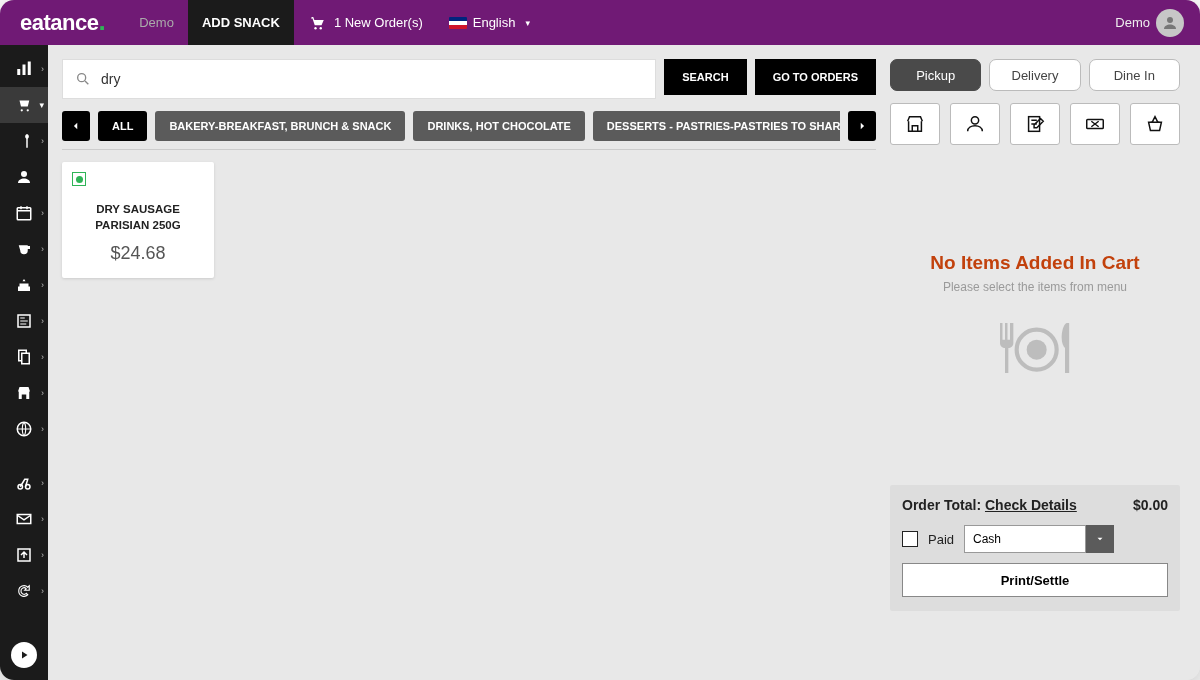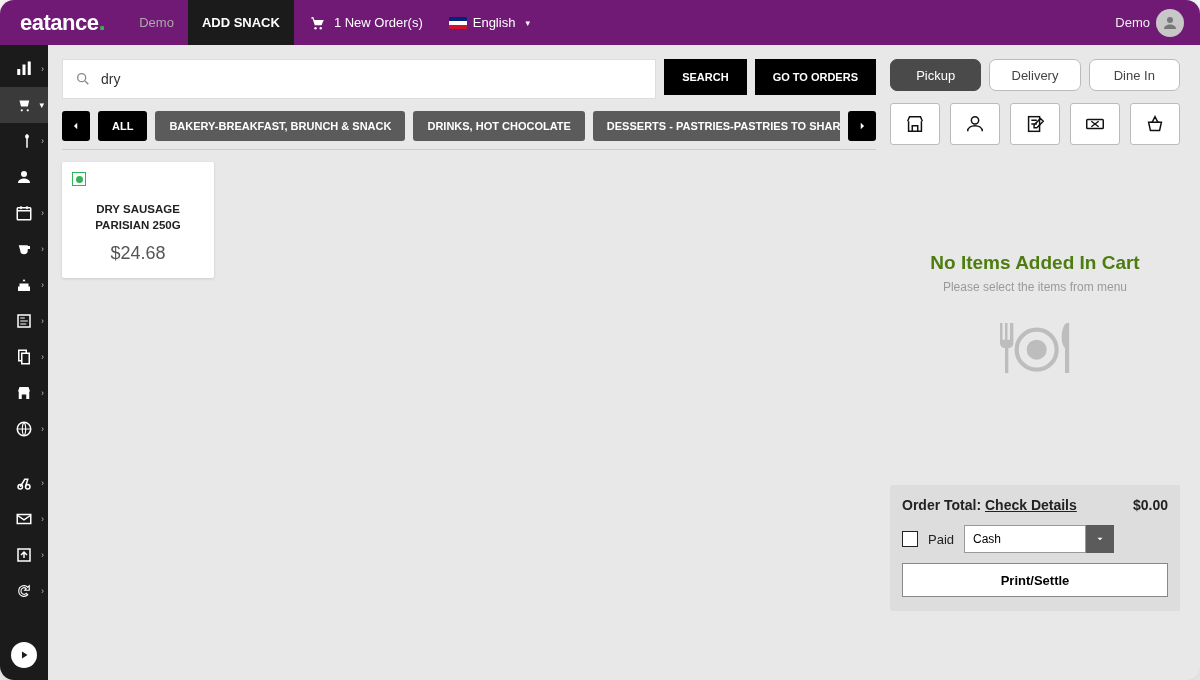--- a/index.html
+++ b/index.html
@@ -60,21 +60,21 @@
 
   
   .tabs{display:flex;gap:8px;margin-bottom:12px}
   .tab{flex:1;height:32px;border:1px solid #bbb;border-radius:7px;background:#fff;font-size:13px;color:#444;display:flex;align-items:center;justify-content:center;cursor:pointer}
   .tab.active{background:#4a4a4a;color:#fff;border-color:#4a4a4a}
   .icon-row{display:flex;gap:10px;margin-bottom:10px}
   .icon-box{flex:1;height:42px;border:1px solid #bbb;border-radius:3px;background:#fff;display:flex;align-items:center;justify-content:center;cursor:pointer}
   .icon-box svg{width:22px;height:22px;fill:none;stroke:#111;stroke-width:1.6}
 
   .cart-body{height:330px;display:flex;flex-direction:column;align-items:center;justify-content:center;color:#777}
-  .cart-body h3{font-size:19px;font-weight:700;color:#4d7c0f;margin-bottom:6px}
+  .cart-body h3{font-size:19px;font-weight:700;color:#c2410c;margin-bottom:6px}
   .cart-body p{font-size:12px;color:#9a9a9a;margin-bottom:18px}
   .plate svg{width:100px;height:72px}
 
   .totals{background:#ddd;padding:12px 12px 14px;border-radius:2px}
   .t-row1{display:flex;justify-content:space-between;align-items:center;font-size:14px;font-weight:700;color:#222;margin-bottom:12px}
   .t-row1 a{text-decoration:underline;color:#222;font-weight:700}
   .t-row2{display:flex;align-items:center;gap:10px;margin-bottom:10px}
   .chk{width:16px;height:16px;border:1.5px solid #222;background:#fff;cursor:pointer}
   .paid{font-size:13px;color:#222}
   .sel{flex:1;display:flex;max-width:150px}

